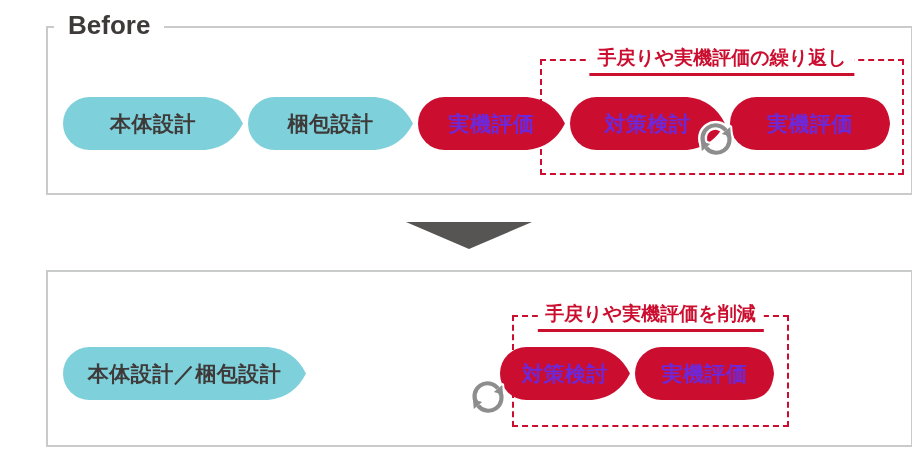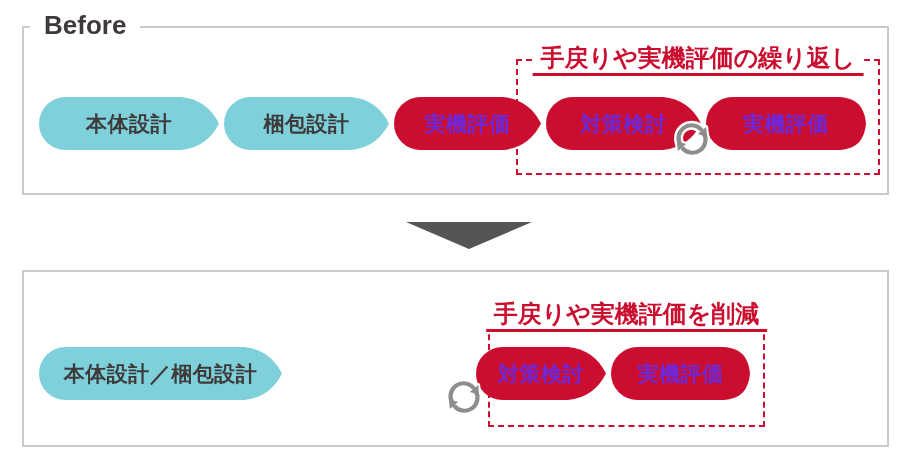--- a/index.html
+++ b/index.html
@@ -1,42 +1,42 @@
 <!DOCTYPE html>
 <html><head>
 <meta charset="utf-8">
 <style>
   html,body{margin:0;padding:0;background:#fff;}
   .canvas{
     position:relative;width:912px;height:470px;background:#ffffff;overflow:hidden;
     font-family:"Liberation Sans","DejaVu Sans",sans-serif;
   }
   
-  .panel{position:absolute;border:2px solid #c9caca;background:#fff;}
+  .panel{position:absolute;border:2px solid #c9caca;background:#fff;margin-left:24px;}
   .panel-title{
     position:absolute;top:-20px;left:6px;background:#fff;padding:0 14px;
     font-size:26px;font-weight:bold;color:#3e3a39;line-height:34px;white-space:nowrap;
   }
   
   .step{position:absolute;height:53px;display:flex;align-items:center;justify-content:center;z-index:2;}
   .step svg{position:absolute;left:0;top:0;}
   .step .step-label{
     position:relative;z-index:1;font-size:21px;font-weight:bold;white-space:nowrap;letter-spacing:0.5px;
   }
   .step.teal{color:#7ed0db}
   .step.yellow{color:#fbda96}
   .step.red{color:#cb0e2f}
   .step.teal .step-label,.step.yellow .step-label{color:#3e3a39}
   .step.red .step-label{color:#6d28d9}
   
   .callout-box{position:absolute;border:2px dashed #cb0e2f;z-index:1;}
   .callout-label{
     position:absolute;top:-17px;left:50%;transform:translateX(-50%);
     background:#fff;padding:0 8px 1px 8px;white-space:nowrap;
-    font-size:24px;font-weight:bold;color:#cb0e2f;line-height:28px;
+    font-size:19px;font-weight:bold;color:#cb0e2f;line-height:28px;
     border-bottom:3px solid #cb0e2f;z-index:4;
   }
   
   .refresh-icon{position:absolute;width:44px;height:44px;z-index:3;}
   .down-arrow{position:absolute;left:406px;top:222px;z-index:1;}
 </style>
 </head>
 <body>
 
 <div class="canvas">

